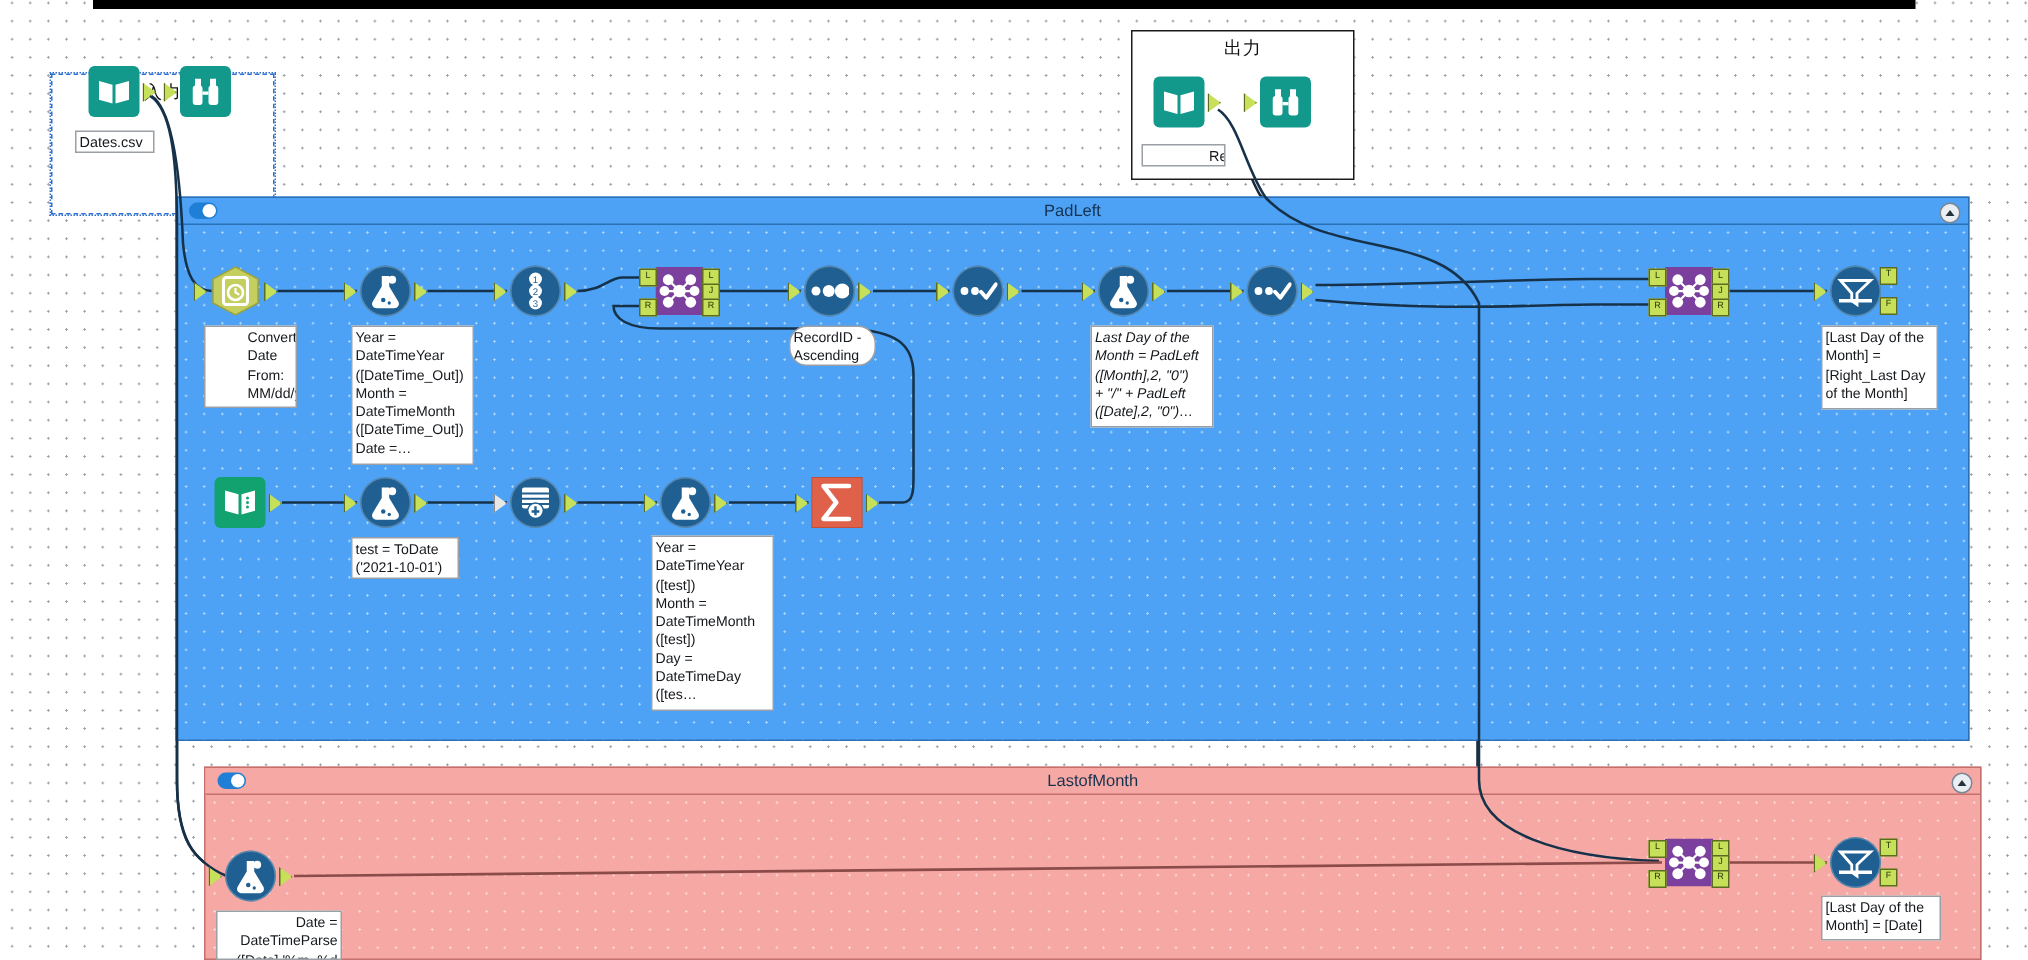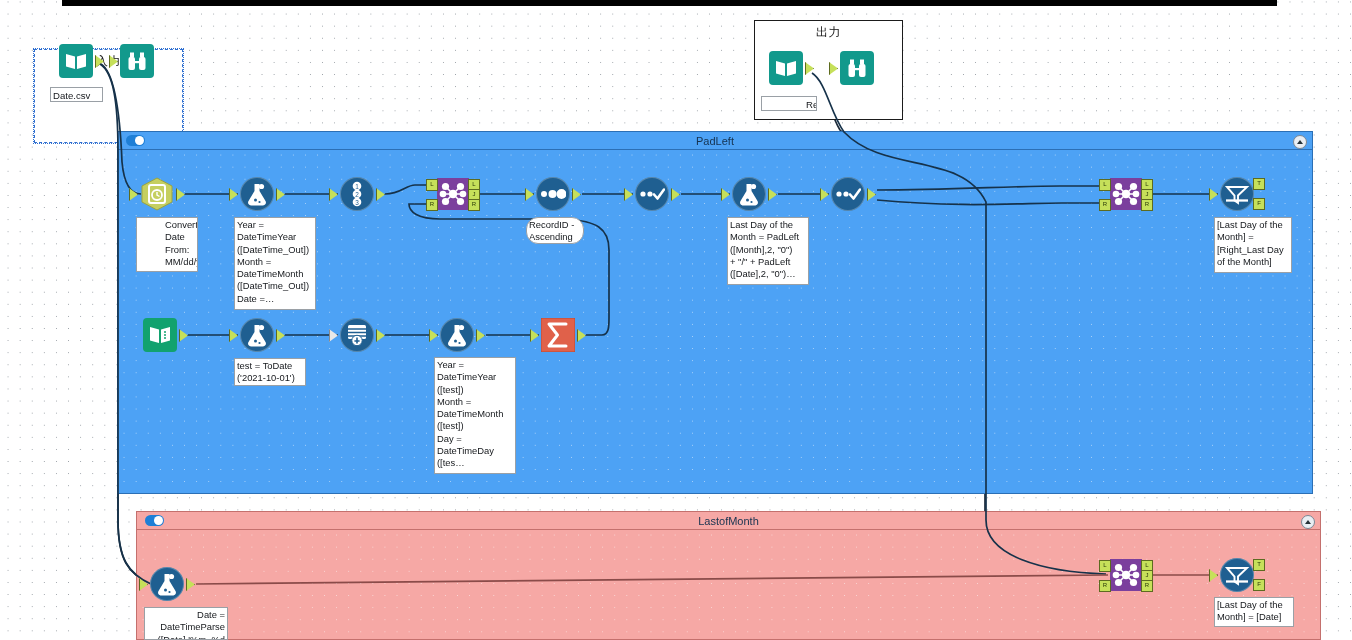--- a/index.html
+++ b/index.html
@@ -125,21 +125,21 @@
 
   <div class="tool" style="left:59px;top:44px;">
     <div class="glyph sq" style="background:#12998c;border-radius:4px;display:flex;align-items:center;justify-content:center;">
       <svg width="24" height="22" viewBox="0 0 24 22">
         <path d="M2 4 L11 6.5 L11 19 L2 16.5 Z" fill="#fff"></path>
         <path d="M22 4 L13 6.5 L13 19 L22 16.5 Z" fill="#fff"></path>
       </svg>
     </div>
     <div class="port out"></div>
   </div>
-  <div class="note" style="left:50px;top:87px;width:53px;height:15px;font-size:9.6px;line-height:13px;">Date.csv</div>
+  <div class="note" style="left:50px;top:87px;width:53px;height:15px;font-size:9.6px;line-height:13px;">Dates.csv</div>
 
   <div class="tool" style="left:120px;top:44px;">
     <div class="glyph sq" style="background:#12998c;border-radius:4px;display:flex;align-items:center;justify-content:center;">
       <svg width="22" height="22" viewBox="0 0 22 22">
         <rect x="2.5" y="7" width="6.5" height="13" rx="2" fill="#fff"></rect>
         <rect x="13" y="7" width="6.5" height="13" rx="2" fill="#fff"></rect>
         <rect x="4" y="2.5" width="4" height="5" fill="#fff"></rect>
         <rect x="14" y="2.5" width="4" height="5" fill="#fff"></rect>
         <rect x="9" y="11" width="4" height="2.2" fill="#fff"></rect>
       </svg>
@@ -337,21 +337,21 @@
       <svg width="26" height="26" viewBox="0 0 26 26">
         <path d="M10.5 3 L10.5 10 L4.5 20 C3.2 22.2 4.8 24.5 7.4 24.5 L18.6 24.5 C21.2 24.5 22.8 22.2 21.5 20 L15.5 10 L15.5 3 Z" fill="#fff"></path>
         <circle cx="17.5" cy="5.5" r="2.6" fill="#fff"></circle>
         <circle cx="11.5" cy="19" r="1.5" fill="#1f5f91"></circle>
         <circle cx="15.5" cy="21" r="1.1" fill="#1f5f91"></circle>
       </svg>
     </div>
     <div class="port inp"></div>
     <div class="port out"></div>
   </div>
-  <div class="note" style="left:727px;top:217px;width:82px;height:68px;">Last Day of the
+  <div class="note" style="left:727px;top:217px;width:82px;height:68px;font-style:italic;">Last Day of the
 Month = PadLeft
 ([Month],2, "0")
 + "/" + PadLeft
 ([Date],2, "0")…</div>
 
   <div class="tool" style="left:831px;top:177px;">
     <div class="glyph circ" style="width:34px;height:34px;">
       <svg width="26" height="16" viewBox="0 0 26 16">
         <circle cx="4" cy="8" r="2.6" fill="#fff"></circle>
         <circle cx="11" cy="8" r="2.6" fill="#fff"></circle>

